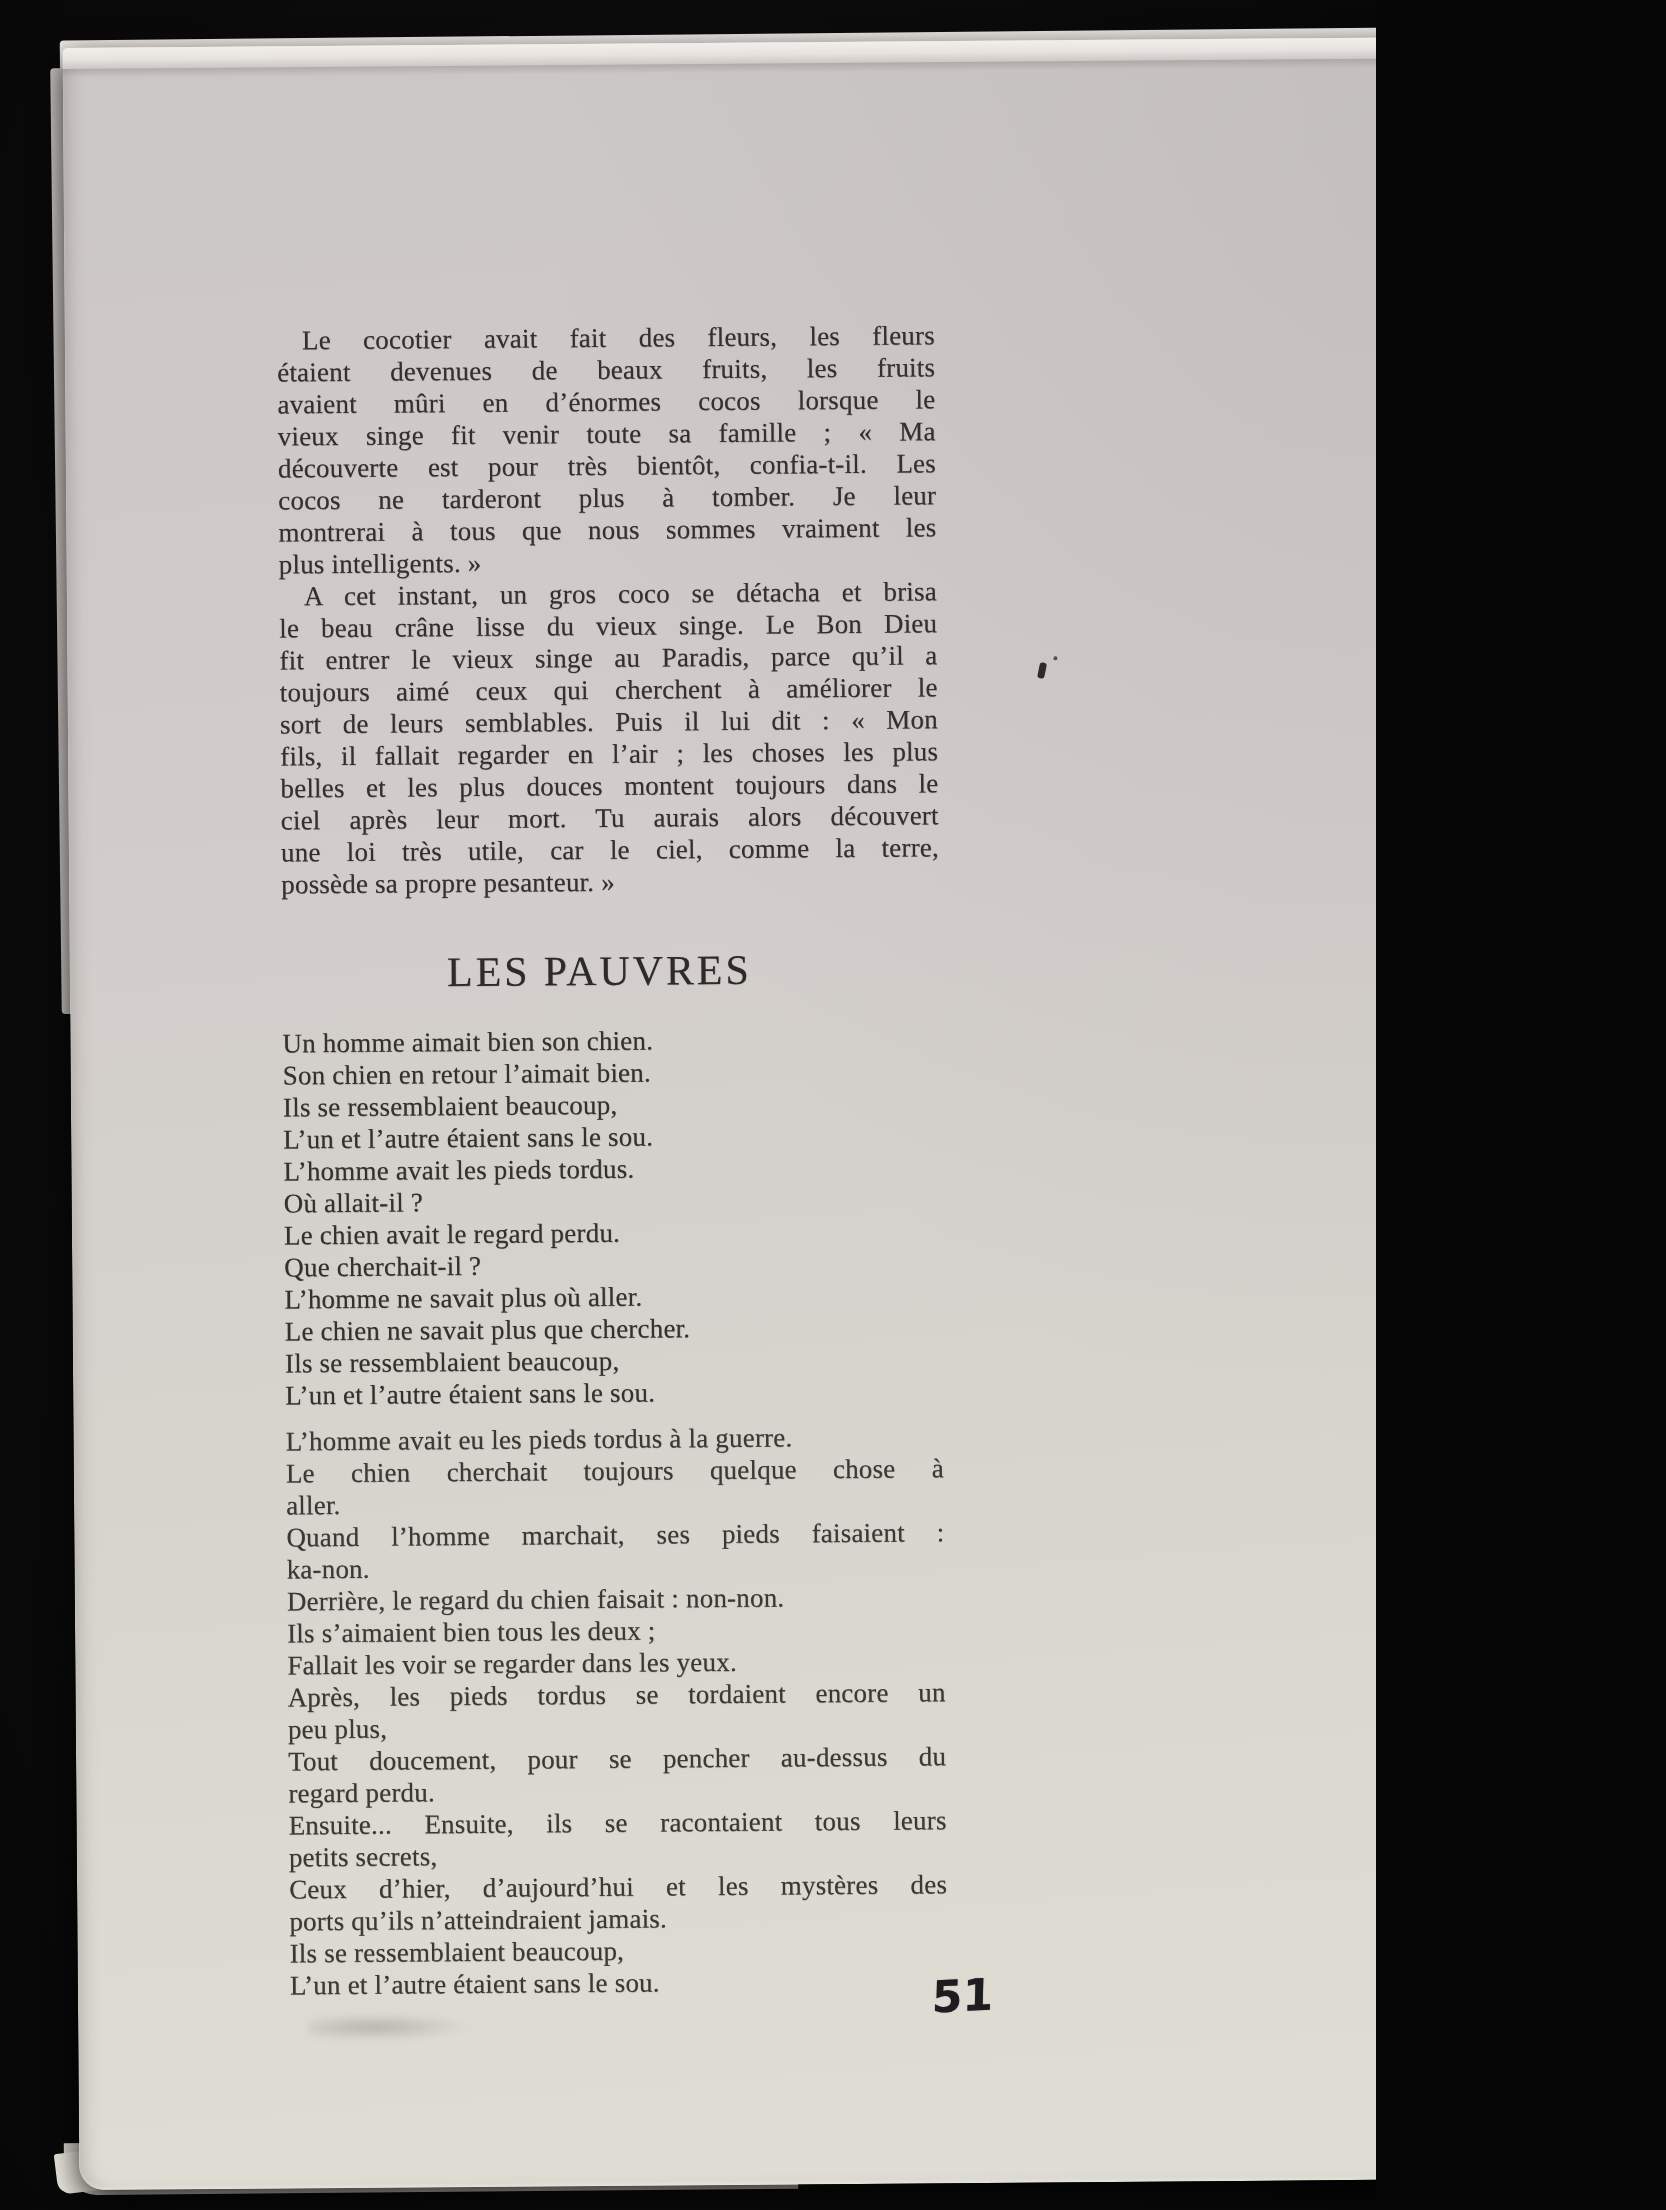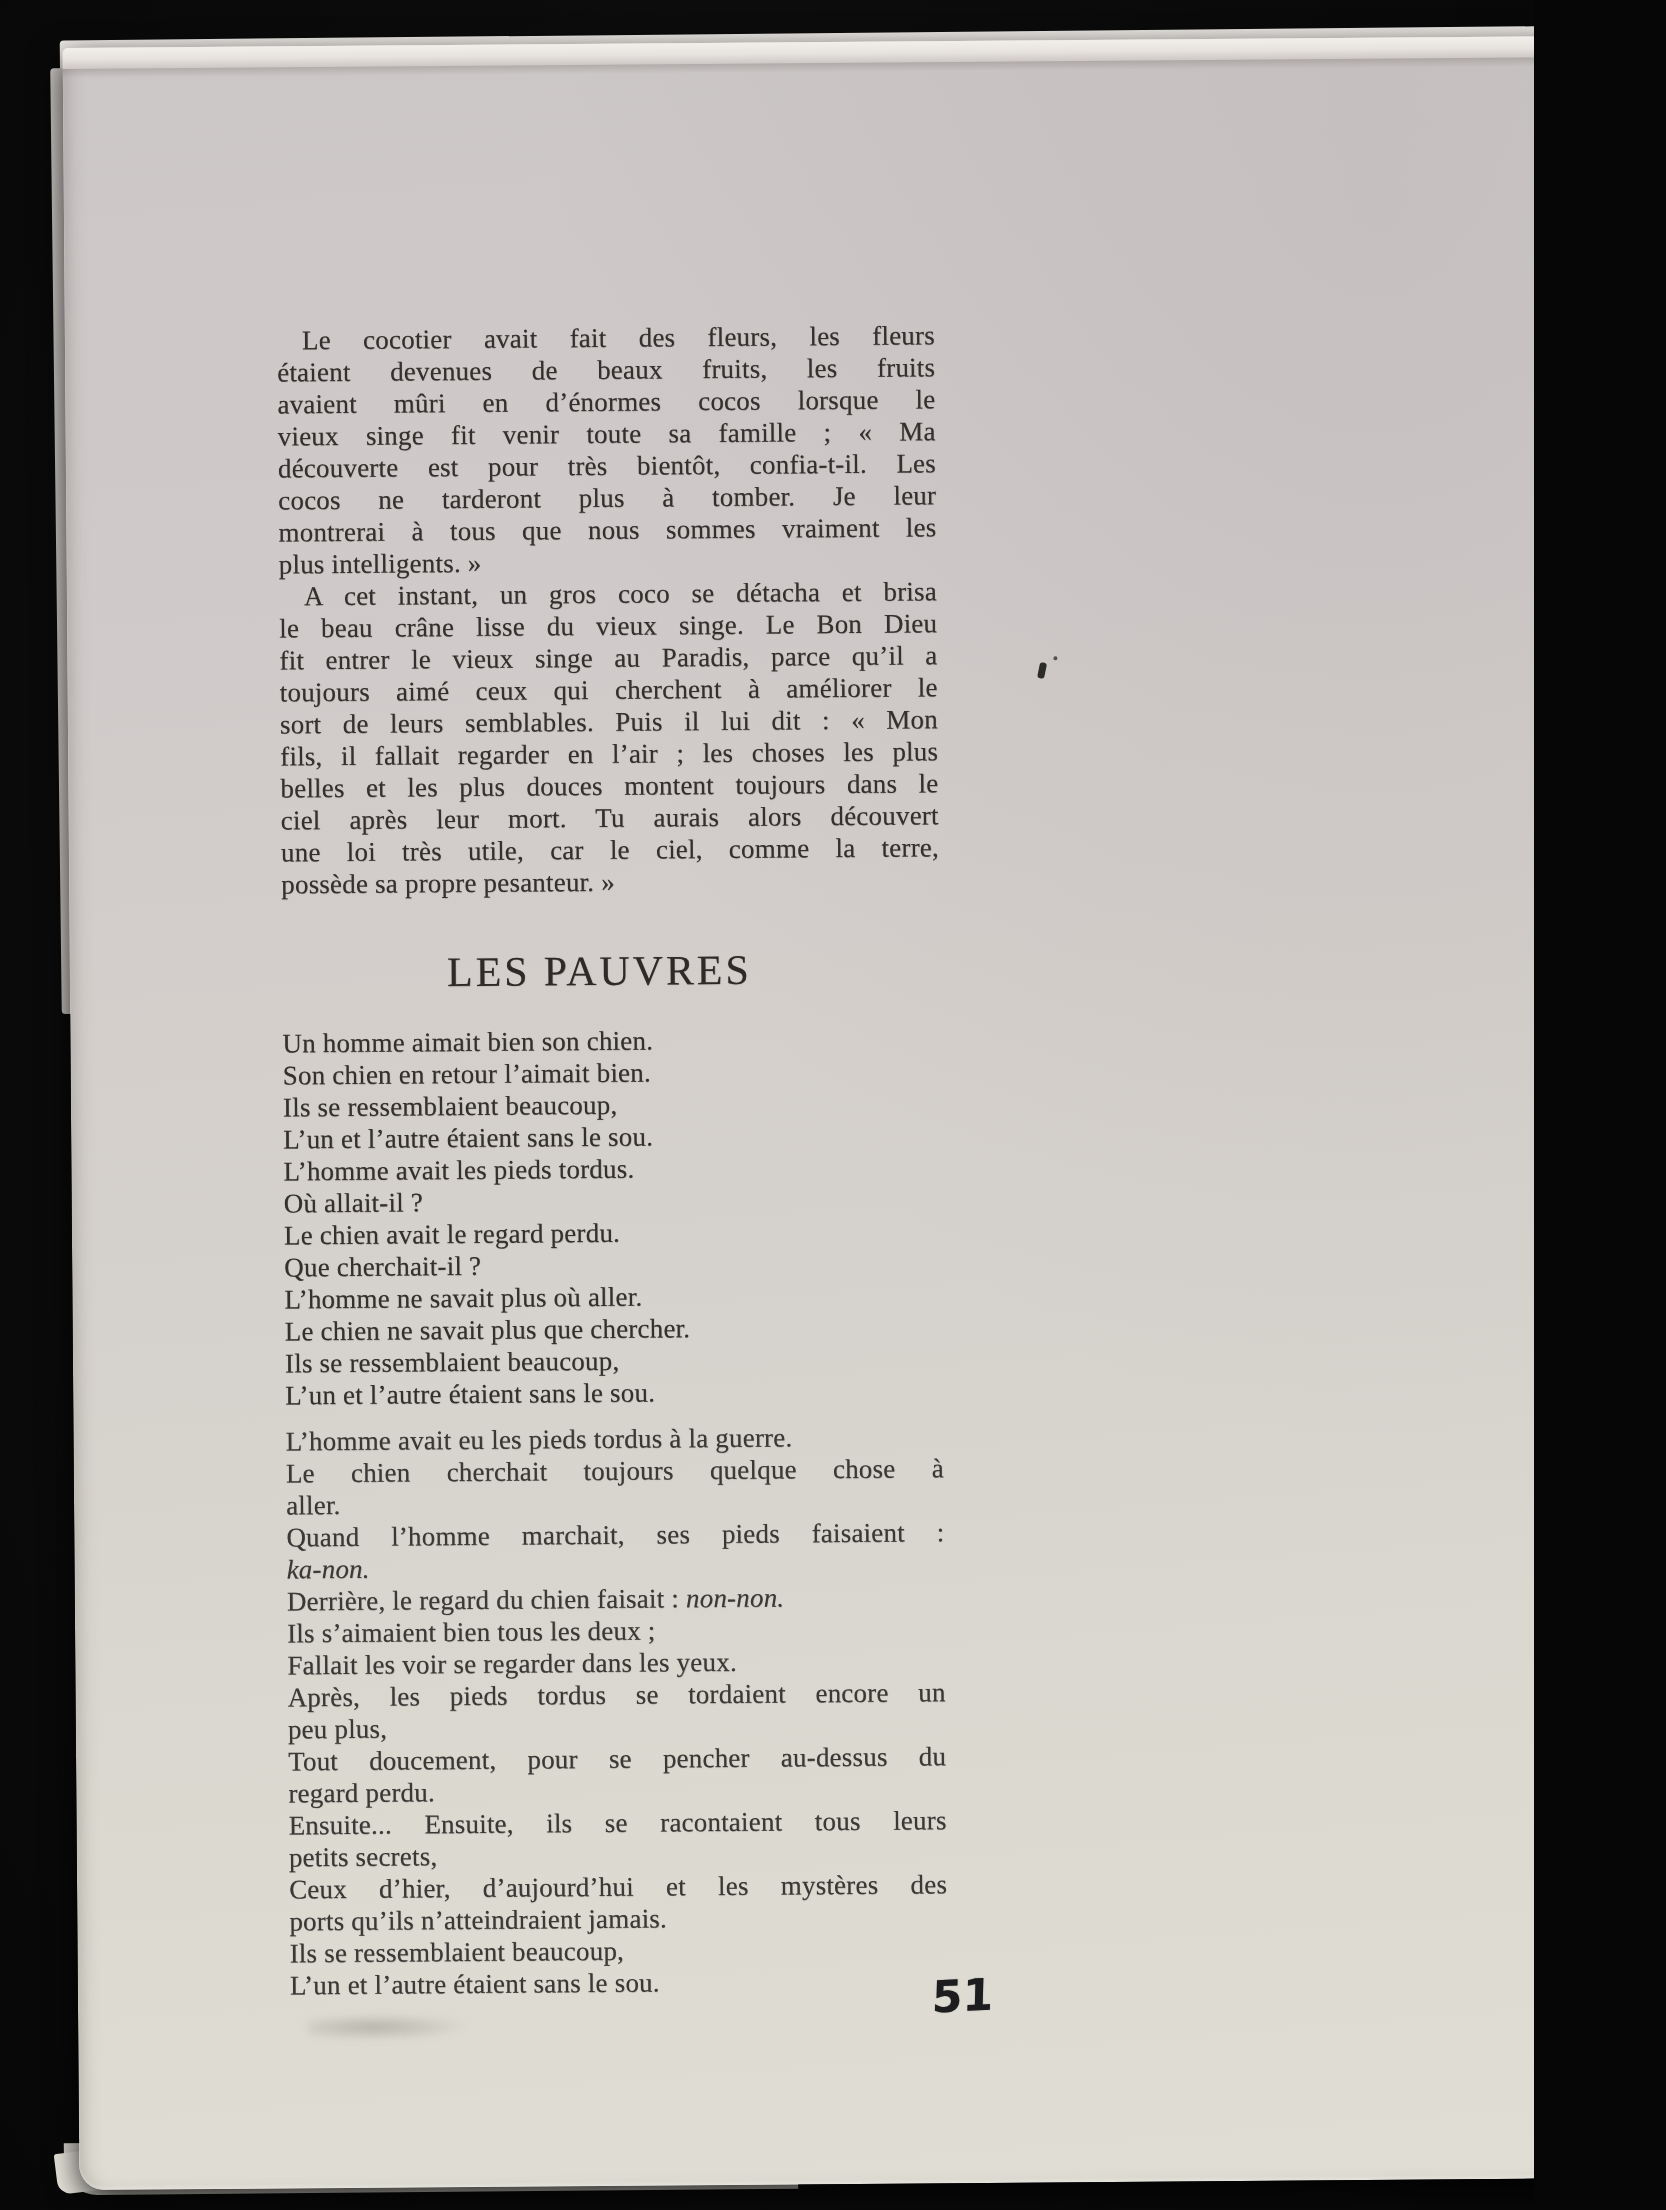--- a/index.html
+++ b/index.html
@@ -1,18 +1,18 @@
 <!DOCTYPE html>
 <html><head>
 <meta charset="utf-8">
 <title>Scanned book page</title>
 <style>
   html,body{margin:0;padding:0;background:#060607;}
   .stage{
-    position:relative;width:1534px;height:2210px;overflow:hidden;
+    position:relative;width:1376px;height:2210px;overflow:hidden;
     background:radial-gradient(ellipse at 48% 42%, #131314 0%, #0b0b0c 55%, #070708 100%);
     font-family:"Liberation Serif","DejaVu Serif",serif;
   }
   
   .sheet-back-top{
     position:absolute;left:60px;top:33px;width:1549px;height:68px;
     background:linear-gradient(180deg,#f1eeea, #ddd8d4);
     transform:rotate(-0.55deg);border-radius:3.9px;
   }
   .sheet-back-left{
@@ -53,21 +53,21 @@
   }
   
   .content{
     position:absolute;left:212px;top:278px;width:658px;
     color:#33302d;font-size:27px;line-height:32px;letter-spacing:0.2px;
     text-shadow:0.3px 0.4px 0.7px rgba(62,57,52,0.55);
   }
   .tline{min-height:32px;}
   .tline.stretch{text-align:justify;text-align-last:justify;}
   .tline.indent{text-indent:25px;}
-  .it{font-style:italic;}
+  .it{}
   .poem-title{
     margin-top:50px;height:46px;line-height:46px;
     text-align:center;font-size:42px;letter-spacing:2.9px;color:#2d2a28;
     transform:translateX(-11.6px);
   }
   .poem{margin-top:31px;}
   .stanza2{margin-top:13.5px;color:#3b3835;}
   
   .pagenum{
     position:absolute;left:854px;top:1929px;

